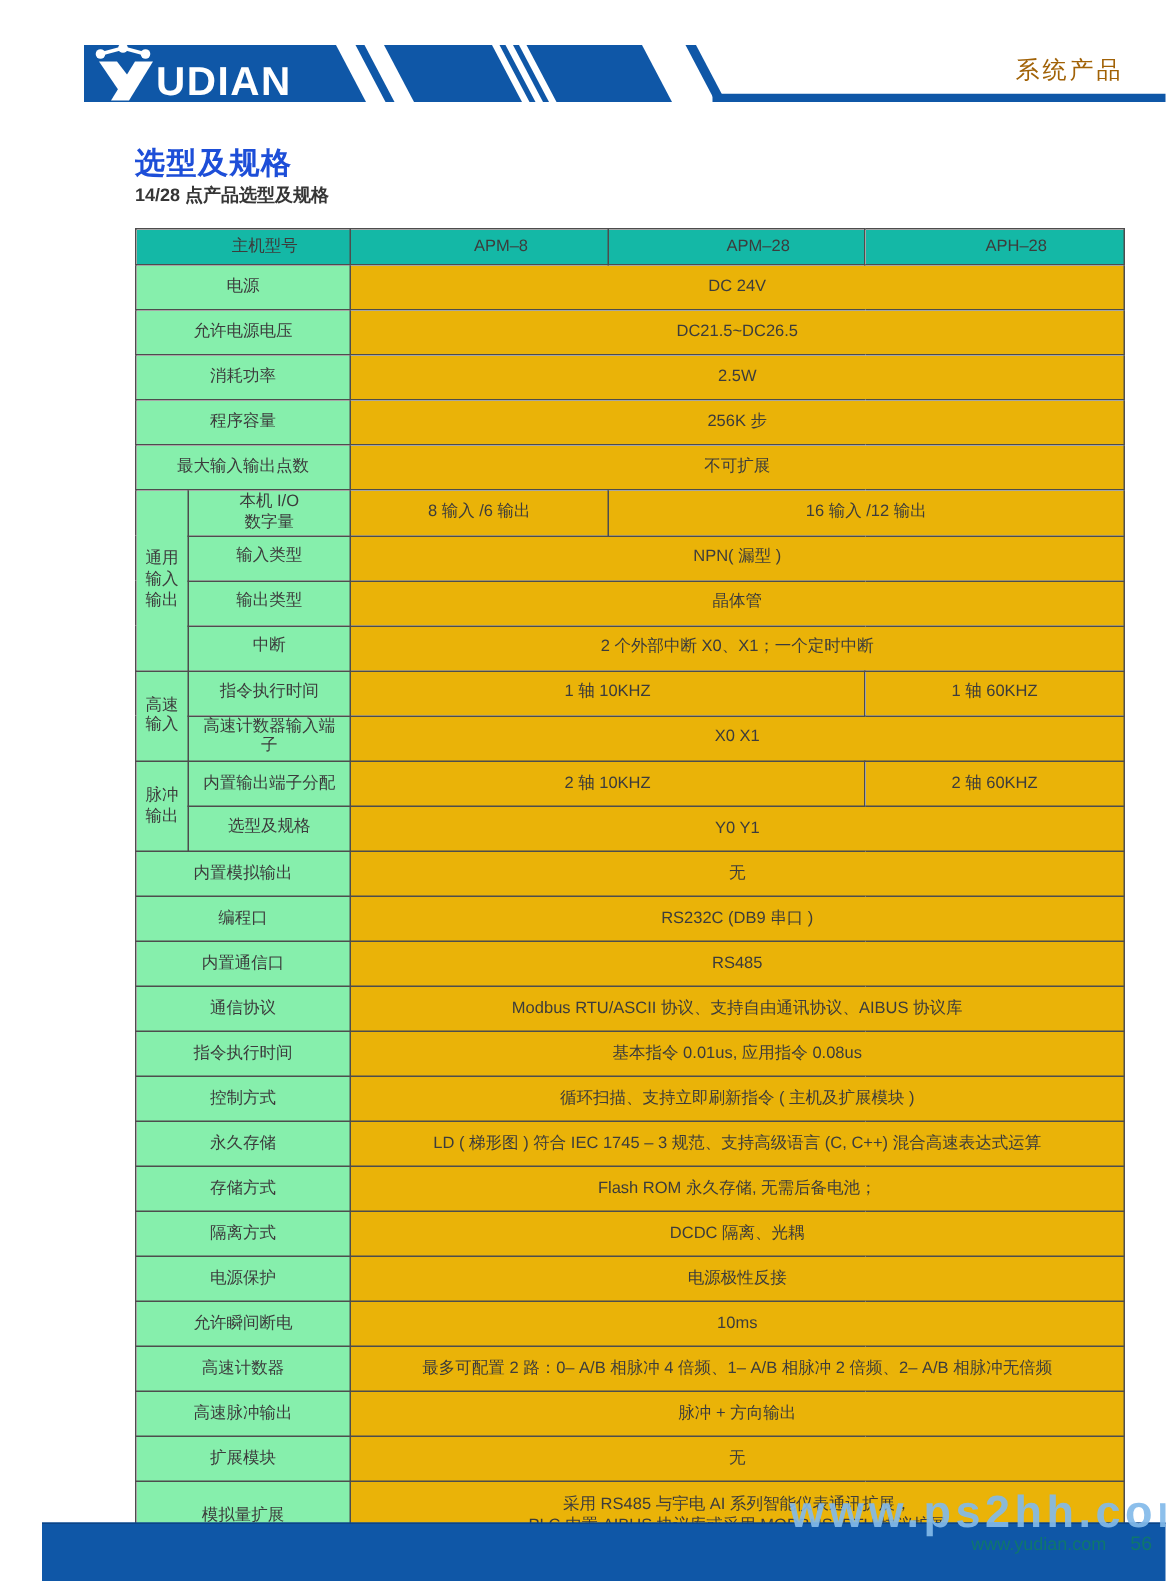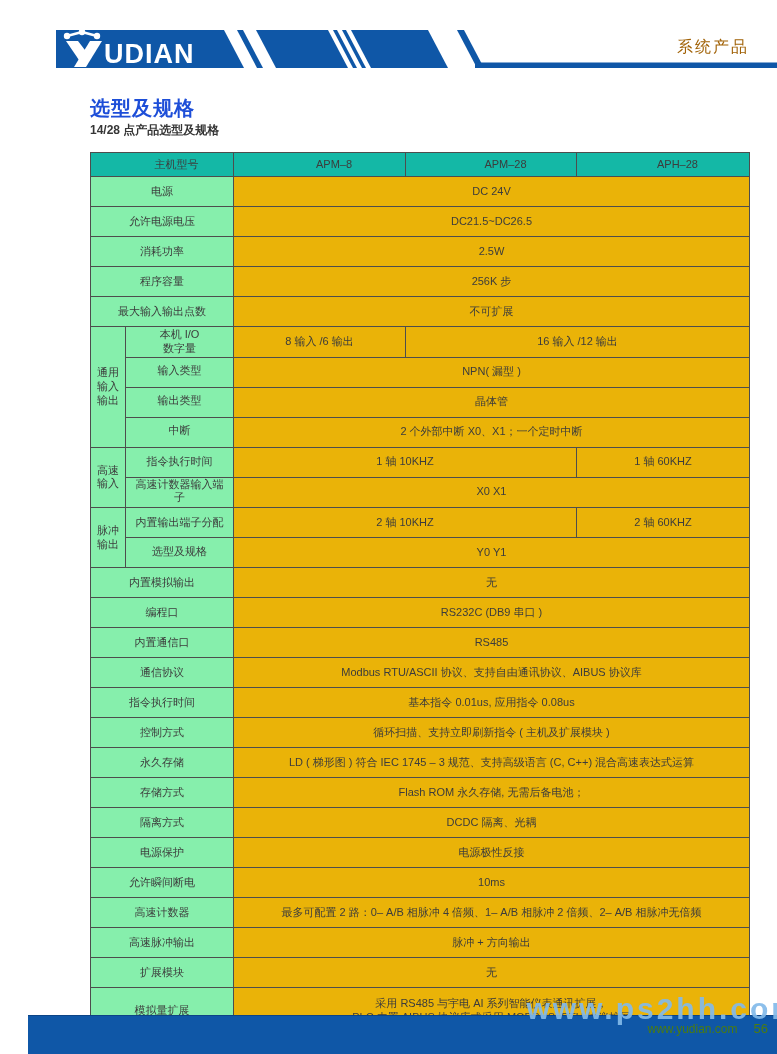--- a/index.html
+++ b/index.html
@@ -20,21 +20,21 @@
   #spec-table td { border:1px solid #4d4d4d; font-size:11px; color:#3c3c3c; text-align:center; vertical-align:middle; line-height:1.25; padding:1px 4px; height:27px; white-space:pre-line; overflow:hidden; }
   #spec-table tr.hdr td { background:#14b8a6; height:21px;padding-left:33px; }
   #spec-table td.lbl { background:#86efac; }
   #spec-table td.sub { padding:1px 6px;font-family:Liberation Mono, monospace; }
   #spec-table td.grp { padding:1px 2px; }
   #spec-table td.data { background:#eab308; }
   #spec-table tr.tall td { height:44px; }
 
   
   .footer-bar { position:absolute; left:0; top:1015px; width:777px; height:39px; background:#0f57a7; border-top:1px solid #0c4486; }
-  .footer-text { position:absolute; top:1021px; right:37px; color:#4d7c0f; font-size:12px; z-index:3; }
+  .footer-text { position:absolute; top:1021px; right:37px; color:#0f766e; font-size:12px; z-index:3; }
   .footer-text .pagenum { font-size:13px; margin-left:16px; }
   .watermark { position:absolute; top:992px; right:4px; font-size:30px; font-weight:bold; letter-spacing:3px; color:rgba(130,186,233,0.92); z-index:2; white-space:nowrap; }
 </style>
 </head>
 <body>
 
 <div class="page">
 
   <svg class="banner" viewBox="0 0 777 80" xmlns="http://www.w3.org/2000/svg">
 

